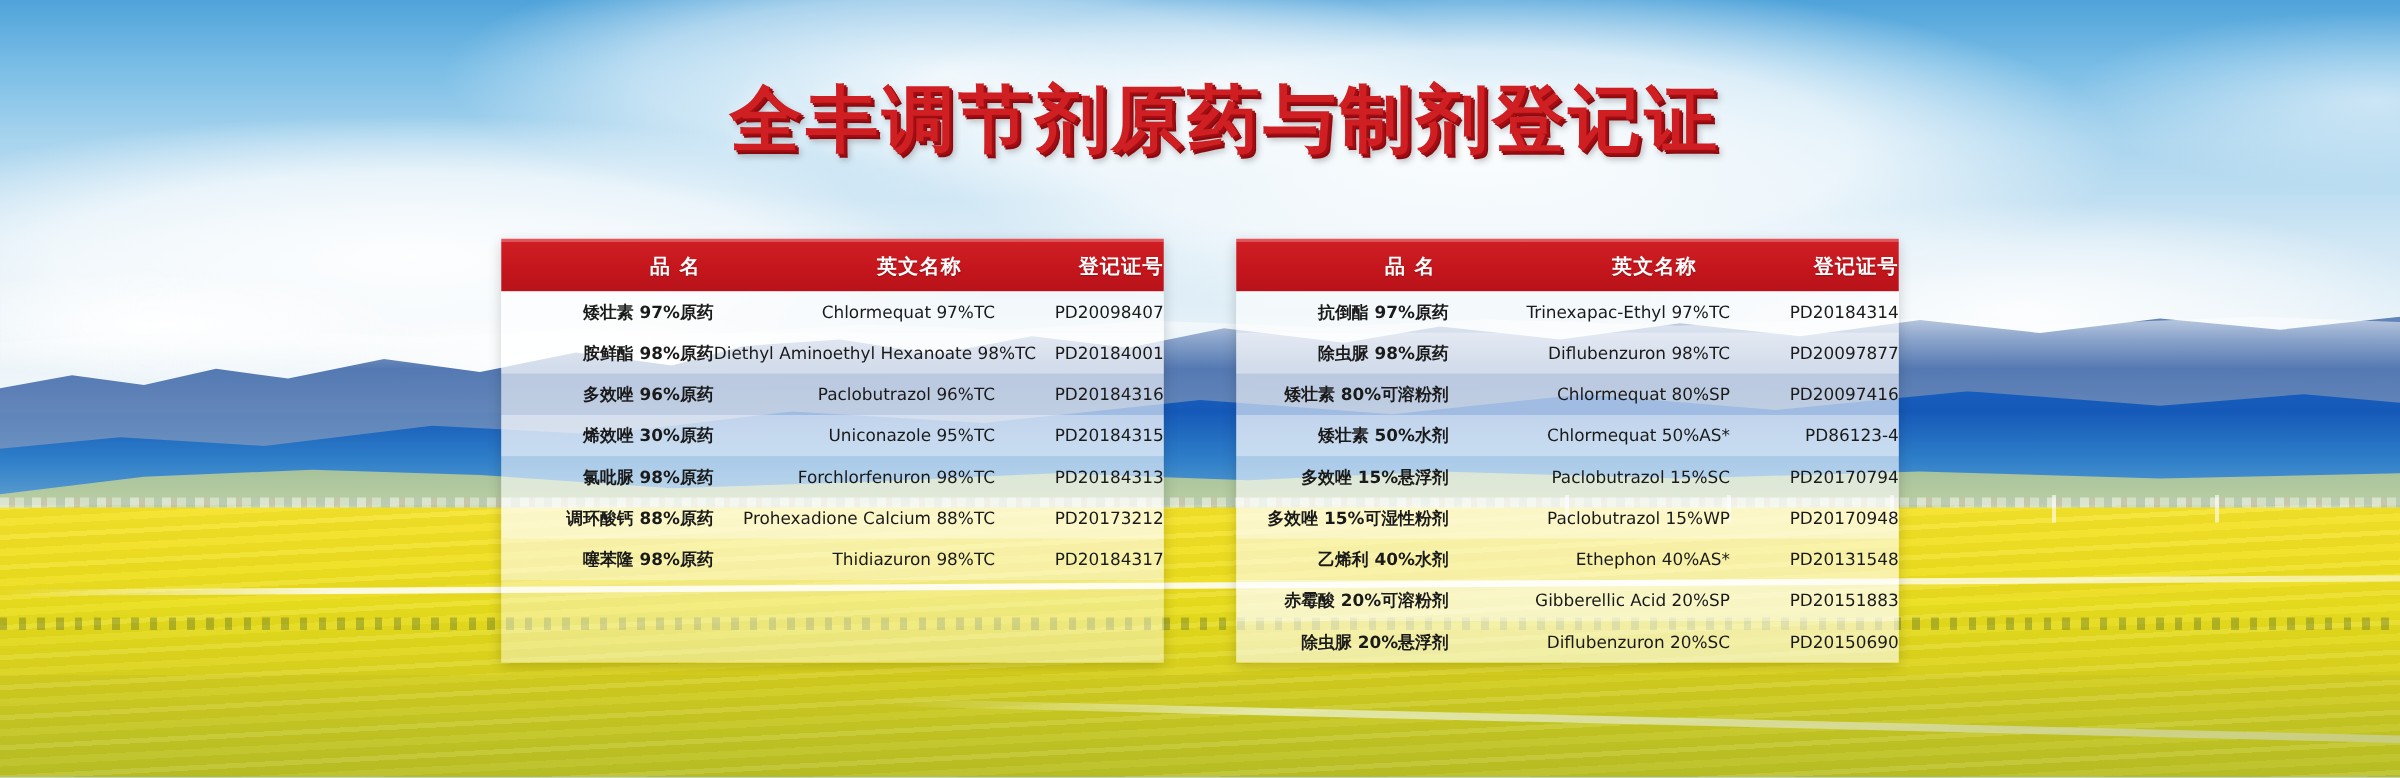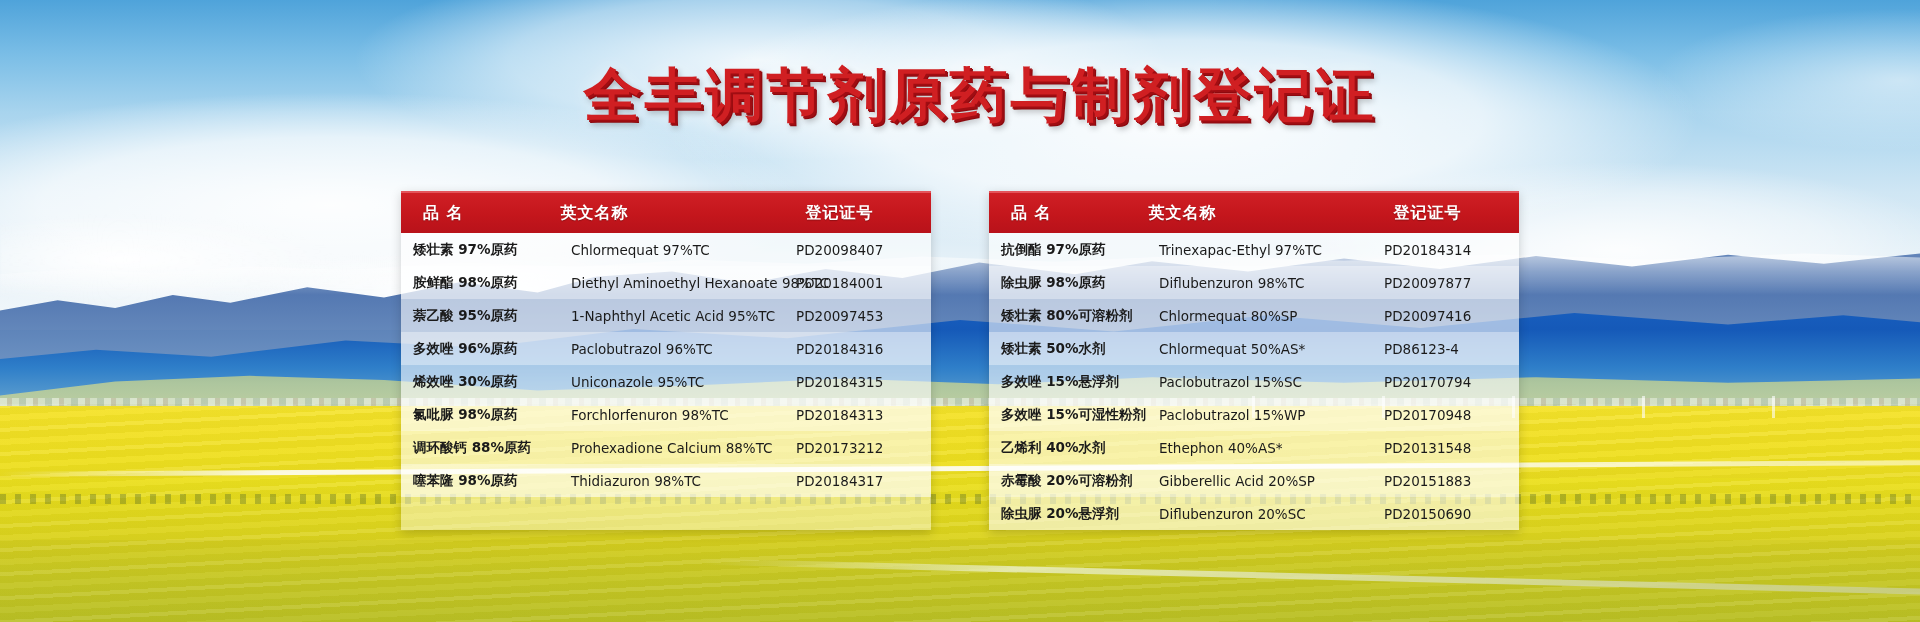--- a/index.html
+++ b/index.html
@@ -141,20 +141,21 @@
   }
 
   
   .tables {
     position: absolute;
     left: 0; top: 191px;
     width: 1920px;
     display: flex;
     justify-content: center;
     gap: 58px;
+    text-align: right;
   }
   .tbl {
     width: 530px;
     box-shadow: 0 3px 10px rgba(0,0,0,0.18);
     background: rgba(255,255,255,0.42);
   }
   .tbl-head {
     display: flex;
     align-items: center;
     height: 42px;
@@ -232,25 +233,20 @@
         <div class="c1">矮壮素 97%原药</div>
         <div class="c2">Chlormequat 97%TC</div>
         <div class="c3">PD20098407</div>
       </div>
       <div class="tbl-row">
         <div class="c1">胺鲜酯 98%原药</div>
         <div class="c2">Diethyl Aminoethyl Hexanoate 98%TC</div>
         <div class="c3">PD20184001</div>
       </div>
       <div class="tbl-row">
-        <div class="c1">萘乙酸 95%原药</div>
-        <div class="c2">1-Naphthyl Acetic Acid 95%TC</div>
-        <div class="c3">PD20097453</div>
-      </div>
-      <div class="tbl-row">
         <div class="c1">多效唑 96%原药</div>
         <div class="c2">Paclobutrazol 96%TC</div>
         <div class="c3">PD20184316</div>
       </div>
       <div class="tbl-row">
         <div class="c1">烯效唑 30%原药</div>
         <div class="c2">Uniconazole 95%TC</div>
         <div class="c3">PD20184315</div>
       </div>
       <div class="tbl-row">

